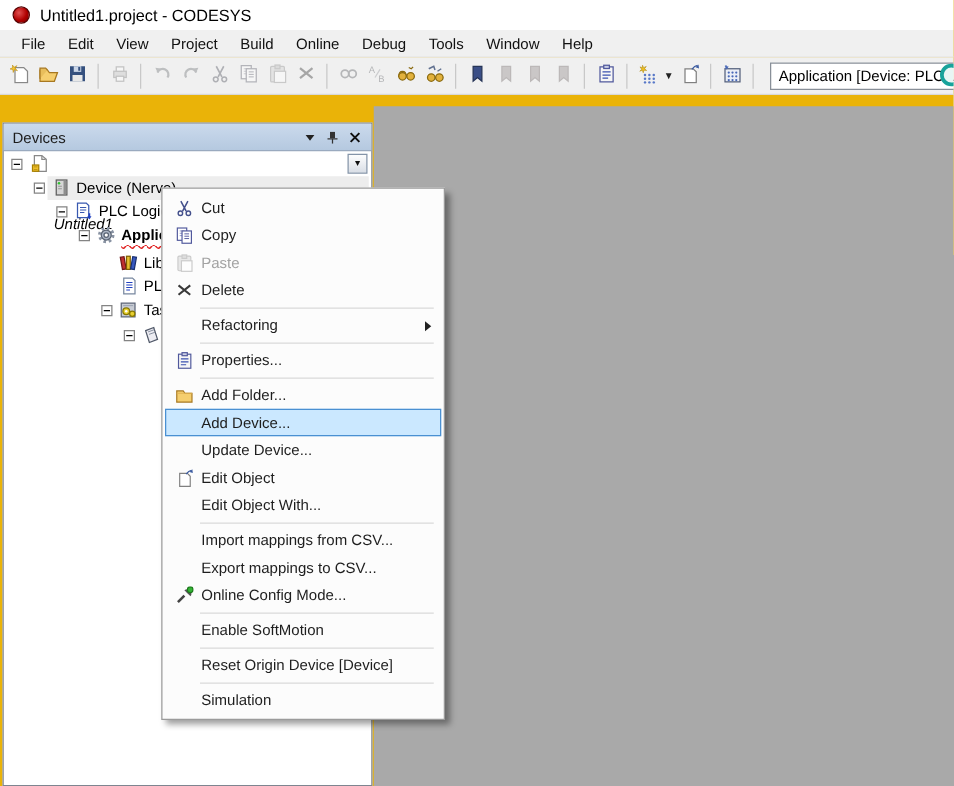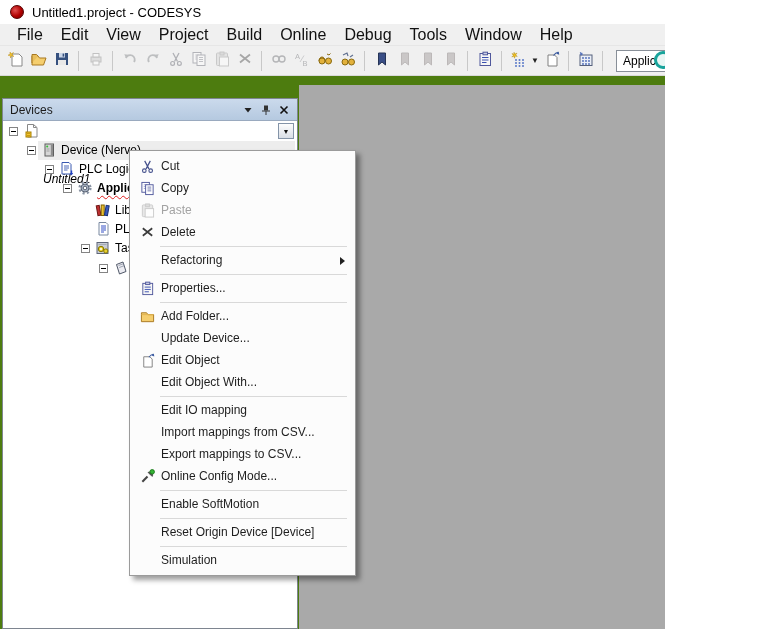--- a/index.html
+++ b/index.html
@@ -1,28 +1,28 @@
 <!DOCTYPE html>
 <html><head>
 <meta charset="utf-8">
 <style>
   html,body{margin:0;padding:0;}
-  #window{position:relative;width:665px;height:629px;background:#4d7c0f;overflow:hidden;
+  #window{position:relative;width:763px;height:629px;background:#eab308;overflow:hidden;
     font-family:"Liberation Sans",sans-serif;font-size:12px;color:#1a1a1a;}
   
   .titlebar{position:absolute;left:0;top:0;width:763px;height:24px;background:#FFFFFF;
     display:flex;align-items:center;}
   .app-icon{width:12px;height:12px;border-radius:50%;margin:0 8px 0 10px;
     background:radial-gradient(circle at 35% 35%, #e05050 0%, #b00000 55%, #700000 100%);
     border:1px solid #550000;}
   .title-text{font-size:13px;color:#000;}
   
   .menubar{position:absolute;left:0;top:24px;width:763px;height:22px;background:#F0F0F0;
     display:flex;align-items:center;padding-left:8px;box-sizing:border-box;border-bottom:1px solid #E6E6E6;}
-  .mb-item{padding:16px 9px;font-size:16px;color:#111;cursor:default;}
+  .mb-item{padding:16px 9px;font-size:12px;color:#111;cursor:default;}
   
   .toolbar{position:absolute;left:0;top:46px;width:763px;height:30px;background:#F0F0F0;
     display:flex;align-items:center;padding-left:4px;box-sizing:border-box;border-bottom:1px solid #D9D9D9;}
   .tb-btn{width:23px;height:24px;display:flex;align-items:center;justify-content:center;flex:0 0 auto;}
   .tb-btn svg{width:16px;height:16px;}
   .tb-btn.disabled{opacity:.4;filter:grayscale(.8);}
   .tb-sep{width:1px;height:20px;background:#C8C8C8;margin:0 5px;flex:0 0 auto;}
   .tb-dd{width:10px;font-size:8px;color:#222;text-align:center;flex:0 0 auto;}
   .combo{margin-left:8px;height:20px;display:flex;align-items:center;flex:0 0 auto;}
   .combo-box{height:20px;line-height:20px;background:#fff;border:1px solid #888f98;
@@ -445,20 +445,24 @@
       </div>
       <div class="mi">
         <div class="mi-icon">
           <svg viewBox="0 0 16 16">
             <path d="M1.5 4h5.5l1.5 2h6v7.5H1.5z" fill="#F5CE6E" stroke="#A87820"></path>
             <path d="M1.5 6h13" stroke="#E0B250"></path>
           </svg>
         </div>
         <div class="mi-label">Add Folder...</div>
       </div>
+      <div class="mi highlight">
+        <div class="mi-icon"></div>
+        <div class="mi-label">Add Device...</div>
+      </div>
       <div class="mi">
         <div class="mi-icon"></div>
         <div class="mi-label">Update Device...</div>
       </div>
       <div class="mi">
         <div class="mi-icon">
           <svg viewBox="0 0 16 16">
             <path d="M4 4h6.5l2.5 2.5V15H4z" fill="#fff" stroke="#808080"></path>
             <path d="M9.5 4.5c1.5-2 3-3 4.5-3.2" fill="none" stroke="#3A5AA0" stroke-width="1.1"></path>
             <path d="M14.8.5l.4 3.2-2.8-1z" fill="#3A5AA0"></path>
@@ -468,24 +472,20 @@
       </div>
       <div class="mi">
         <div class="mi-icon"></div>
         <div class="mi-label">Edit Object With...</div>
       </div>
       <div class="msep">
         <div></div>
       </div>
       <div class="mi">
         <div class="mi-icon"></div>
-        <div class="mi-label">Edit IO mapping</div>
-      </div>
-      <div class="mi">
-        <div class="mi-icon"></div>
         <div class="mi-label">Import mappings from CSV...</div>
       </div>
       <div class="mi">
         <div class="mi-icon"></div>
         <div class="mi-label">Export mappings to CSV...</div>
       </div>
       <div class="mi">
         <div class="mi-icon">
           <svg viewBox="0 0 16 16">
             <path d="M2.5 13.5l5.5-5.5" stroke="#444" stroke-width="2.2"></path>

